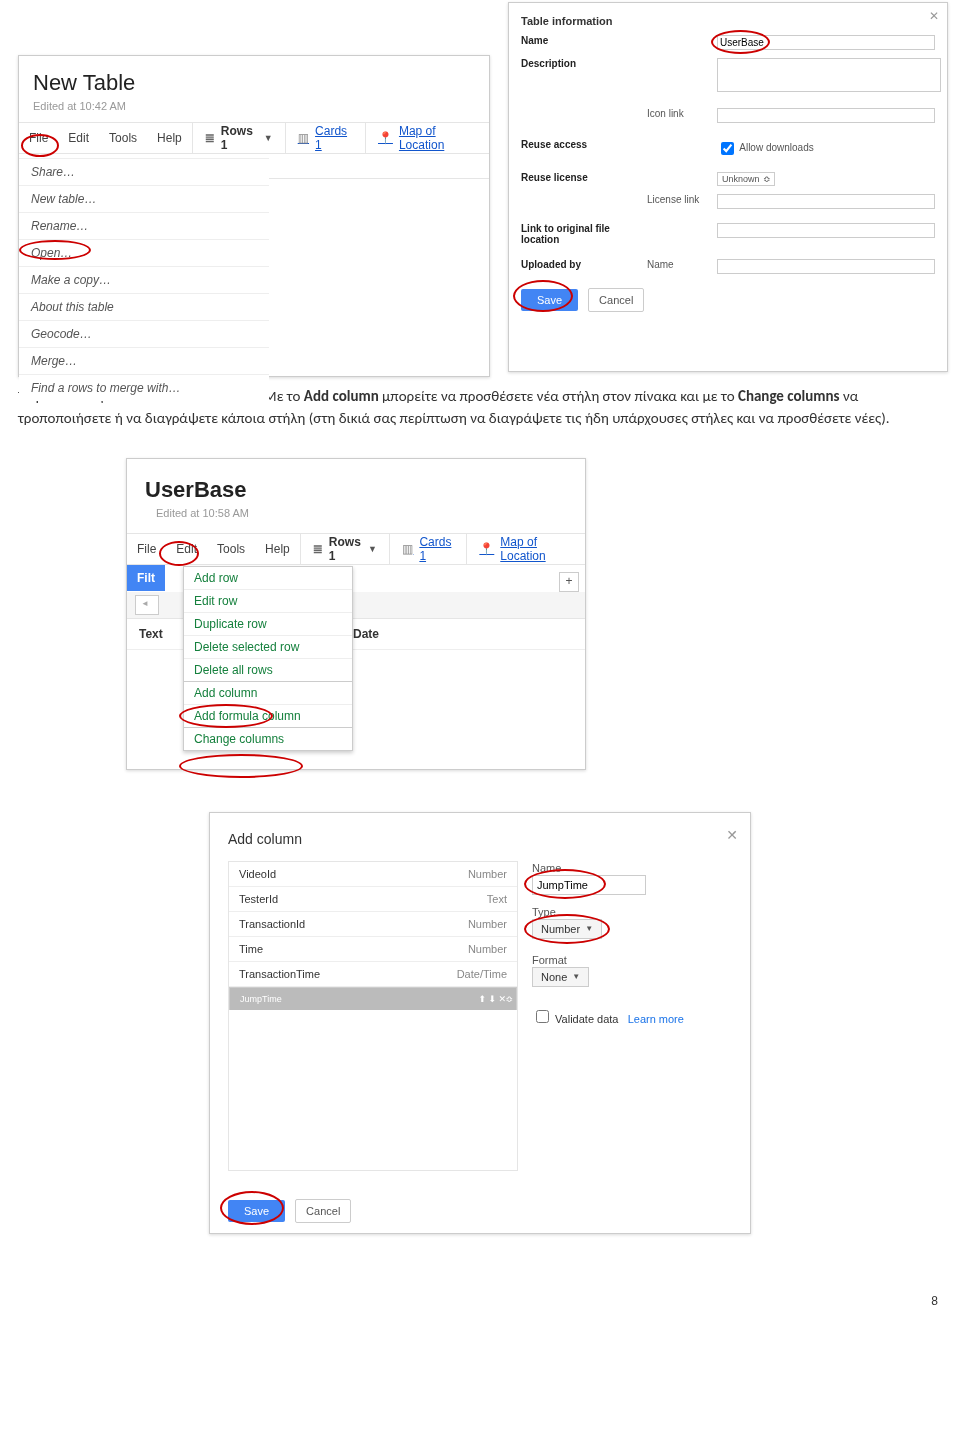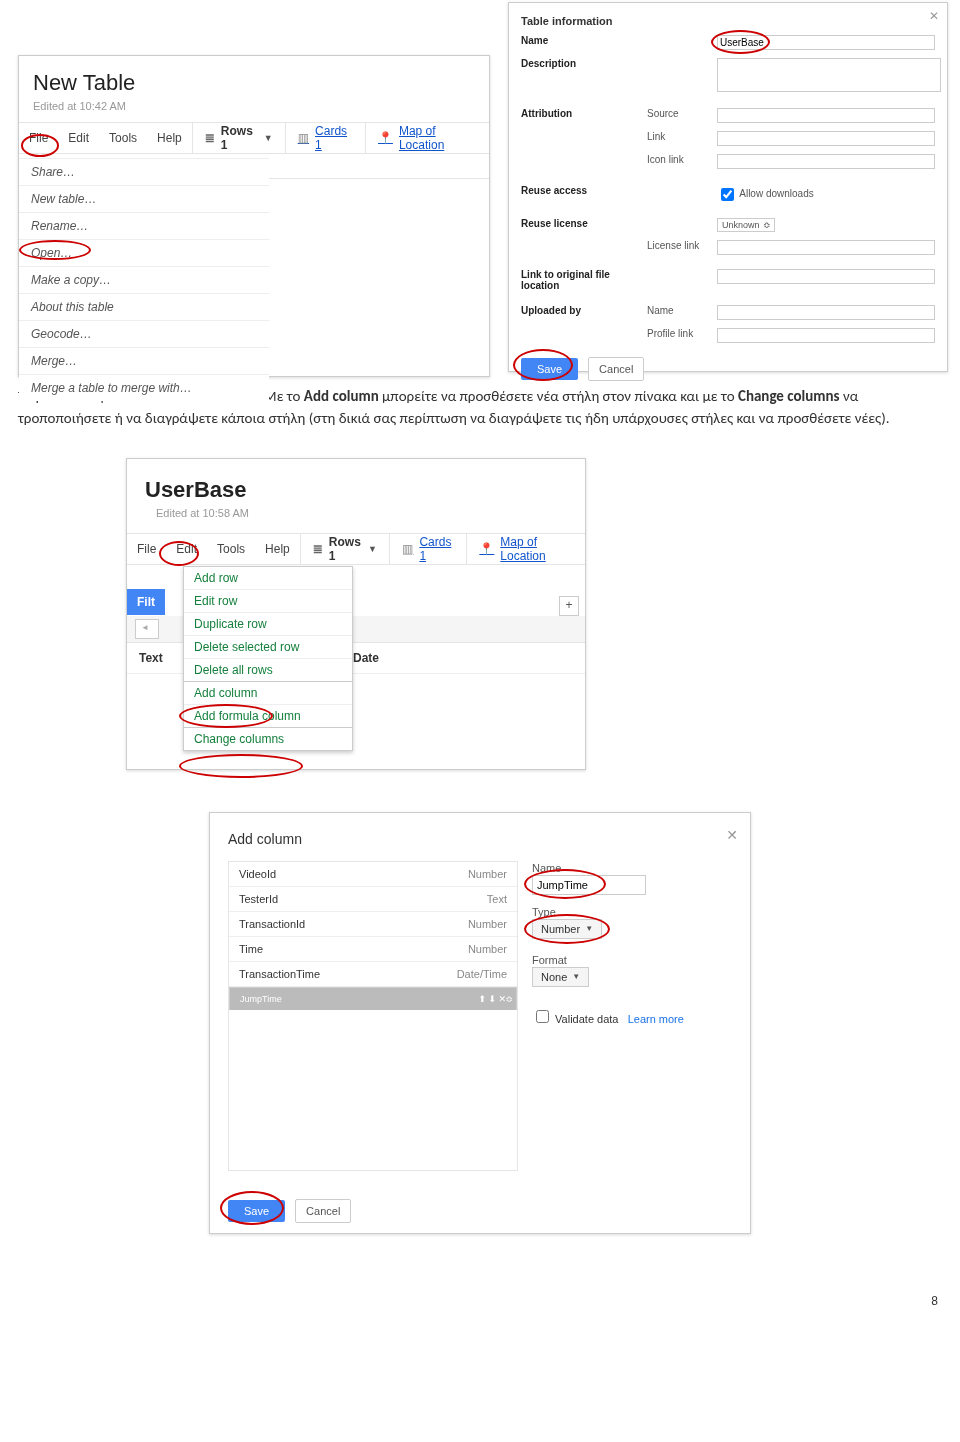--- a/index.html
+++ b/index.html
@@ -354,21 +354,21 @@
 
     <div class="dropdown" style="position:absolute; left:0; top:102px; width:250px; background:#fff; border-top:1px solid #eee;">
       <div class="it ell">Share</div>
       <div class="it ell">New table</div>
       <div class="it ell">Rename</div>
       <div class="it ell">Open</div>
       <div class="it ell">Make a copy</div>
       <div class="it">About this table</div>
       <div class="it ell">Geocode</div>
       <div class="it ell">Merge</div>
-      <div class="it ell" style="border-bottom:none;">Merge a table to merge with</div>
+      <div class="it ell" style="border-bottom:none;">Find a rows to merge with</div>
     </div>
 
     <div class="circle-red" style="left:2px; top:78px; width:34px; height:19px;"></div>
     <div class="circle-red" style="left:0px; top:184px; width:68px; height:16px;"></div>
   </div>
 
   <div class="box fig2">
     <span class="close-x">✕</span>
     <div style="padding:12px 12px 4px; font-size:11px; font-weight:700;">Table information</div>
 
@@ -380,30 +380,20 @@
         <div class="circle-red" style="left:-6px; top:-5px; width:55px; height:20px;"></div>
       </div>
     </div>
     <div class="form-row">
       <div class="lbl">Description</div>
       <div class="sub"></div>
       <div class="fld"><textarea style=""></textarea></div>
     </div>
     <div style="height:6px;"></div>
     <div class="form-row">
-      <div class="lbl">Attribution</div>
-      <div class="sub">Source</div>
-      <div class="fld"><input type="text" style=""></div>
-    </div>
-    <div class="form-row">
-      <div class="lbl"></div>
-      <div class="sub">Link</div>
-      <div class="fld"><input type="text" style=""></div>
-    </div>
-    <div class="form-row">
       <div class="lbl"></div>
       <div class="sub">Icon link</div>
       <div class="fld"><input type="text" style=""></div>
     </div>
     <div style="height:8px;"></div>
     <div class="form-row">
       <div class="lbl">Reuse access</div>
       <div class="sub"></div>
       <div class="fld">
         <div class="chk"><input type="checkbox" checked="" style=""> <span>Allow downloads</span></div>
@@ -423,25 +413,20 @@
     <div style="height:6px;"></div>
     <div class="form-row">
       <div class="lbl">Link to original file location</div>
       <div class="sub"></div>
       <div class="fld"><input type="text" style=""></div>
     </div>
     <div style="height:6px;"></div>
     <div class="form-row">
       <div class="lbl">Uploaded by</div>
       <div class="sub">Name</div>
-      <div class="fld"><input type="text" style=""></div>
-    </div>
-    <div class="form-row">
-      <div class="lbl"></div>
-      <div class="sub">Profile link</div>
       <div class="fld"><input type="text" style=""></div>
     </div>
     <div class="btnrow" style="position:relative;">
       <button class="btn-blue">Save</button>
       <button class="btn-gray">Cancel</button>
       <div class="circle-red" style="left:4px; top:2px; width:56px; height:28px;"></div>
     </div>
   </div>
 </div>
 
@@ -464,21 +449,21 @@
     </div>
     <div class="tabbtn">
       <span class="ic" style="color:#888;">▥</span>
       <span>Cards 1</span>
     </div>
     <div class="tabbtn">
       <span class="ic pin">📍</span>
       <span>Map of Location</span>
     </div>
   </div>
-  <div style="display:flex; align-items:flex-start;margin-top:24px;">
+  <div style="display:flex; align-items:flex-start;">
     <div style="float:left;">
       <div class="blue-tab">Filt</div>
     </div>
     <div style="flex:1; text-align:right; padding:6px 6px 0 0;">
       <div class="addbtn" style="display:inline-block;">+</div>
     </div>
   </div>
   <div class="pagebar">
     <div class="pgbtn"></div>
   </div>

